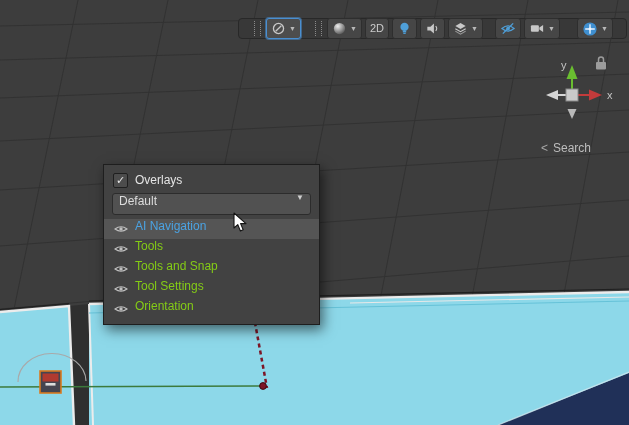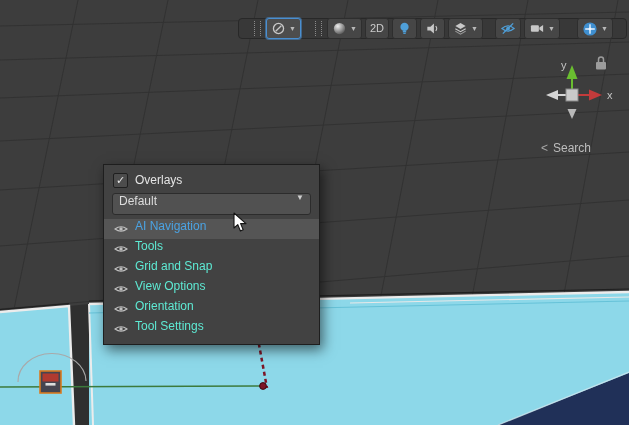--- a/index.html
+++ b/index.html
@@ -44,21 +44,21 @@
   }
   .om-checkbox .chk{font-size:11px;color:#e8e8e8;line-height:1;}
   .om-title{font-size:12px;font-weight:normal;color:#e4e4e4;}
   .om-dropdown{
     margin:2px 8px 4px 8px;height:20px;background:#515151;border:1px solid #2c2c2c;border-radius:3px;
     display:flex;align-items:flex-start;padding:0 6px;cursor:pointer;
   }
   .om-dropdown .dd-label{font-size:12px;color:#dcdcdc;flex:1;}
   .om-dropdown .arrow{color:#cfcfcf;font-size:8px;}
   .menu-item{display:flex;gap:7px;height:20px;padding:0 9px;cursor:pointer;}
-  .menu-item .mi-label{font-size:12px;color:#5eead4;}
+  .menu-item .mi-label{font-size:12px;color:#84cc16;}
   .menu-item.selected{background:#555555;}
   .menu-item.selected .mi-label{color:#4ba3e3;}
   .eye{width:15px;display:flex;align-items:center;justify-content:center;flex:0 0 auto;}
 
   
   .gizmo-svg{position:absolute;left:528px;top:52px;z-index:15;}
   .persp{position:absolute;left:541px;top:141px;z-index:15;display:flex;gap:5px;align-items:center;
          font-size:12px;color:#bdbdbd;cursor:pointer;}
   .persp .chev{font-size:12px;color:#a8a8a8;}
 
@@ -270,52 +270,43 @@
       <span class="mi-label">Tools</span>
     </div>
 
     <div class="menu-item">
       <span class="eye">
         <svg width="14" height="10" viewBox="0 0 14 10">
             <path d="M1 5 Q7 0.6 13 5 Q7 9.4 1 5 Z" fill="none" stroke="#c0c0c0" stroke-width="1.1"></path>
             <circle cx="7" cy="5" r="1.7" fill="#c0c0c0"></circle>
           </svg>
       </span>
-      <span class="mi-label">Grid and Snap</span>
-    </div>
+      <span class="mi-label">Tools and Snap</span>
+    </div>
+
+
 
     <div class="menu-item">
       <span class="eye">
         <svg width="14" height="10" viewBox="0 0 14 10">
             <path d="M1 5 Q7 0.6 13 5 Q7 9.4 1 5 Z" fill="none" stroke="#c0c0c0" stroke-width="1.1"></path>
             <circle cx="7" cy="5" r="1.7" fill="#c0c0c0"></circle>
           </svg>
       </span>
-      <span class="mi-label">View Options</span>
-    </div>
-
+      <span class="mi-label">Tool Settings</span>
+    </div>
 
     <div class="menu-item">
       <span class="eye">
         <svg width="14" height="10" viewBox="0 0 14 10">
             <path d="M1 5 Q7 0.6 13 5 Q7 9.4 1 5 Z" fill="none" stroke="#c0c0c0" stroke-width="1.1"></path>
             <circle cx="7" cy="5" r="1.7" fill="#c0c0c0"></circle>
           </svg>
       </span>
       <span class="mi-label">Orientation</span>
-    </div>
-
-    <div class="menu-item">
-      <span class="eye">
-        <svg width="14" height="10" viewBox="0 0 14 10">
-            <path d="M1 5 Q7 0.6 13 5 Q7 9.4 1 5 Z" fill="none" stroke="#c0c0c0" stroke-width="1.1"></path>
-            <circle cx="7" cy="5" r="1.7" fill="#c0c0c0"></circle>
-          </svg>
-      </span>
-      <span class="mi-label">Tool Settings</span>
     </div>
   </div>
 
   <div class="cursor">
     <svg width="15" height="22" viewBox="0 0 15 22">
       <path d="M1 1 L1 16 L4.8 12.6 L7.4 19 L10.2 17.8 L7.6 11.6 L13 11.6 Z" fill="#ffffff" stroke="#141414" stroke-width="1.1" stroke-linejoin="round"></path>
     </svg>
   </div>
 
 </div>

